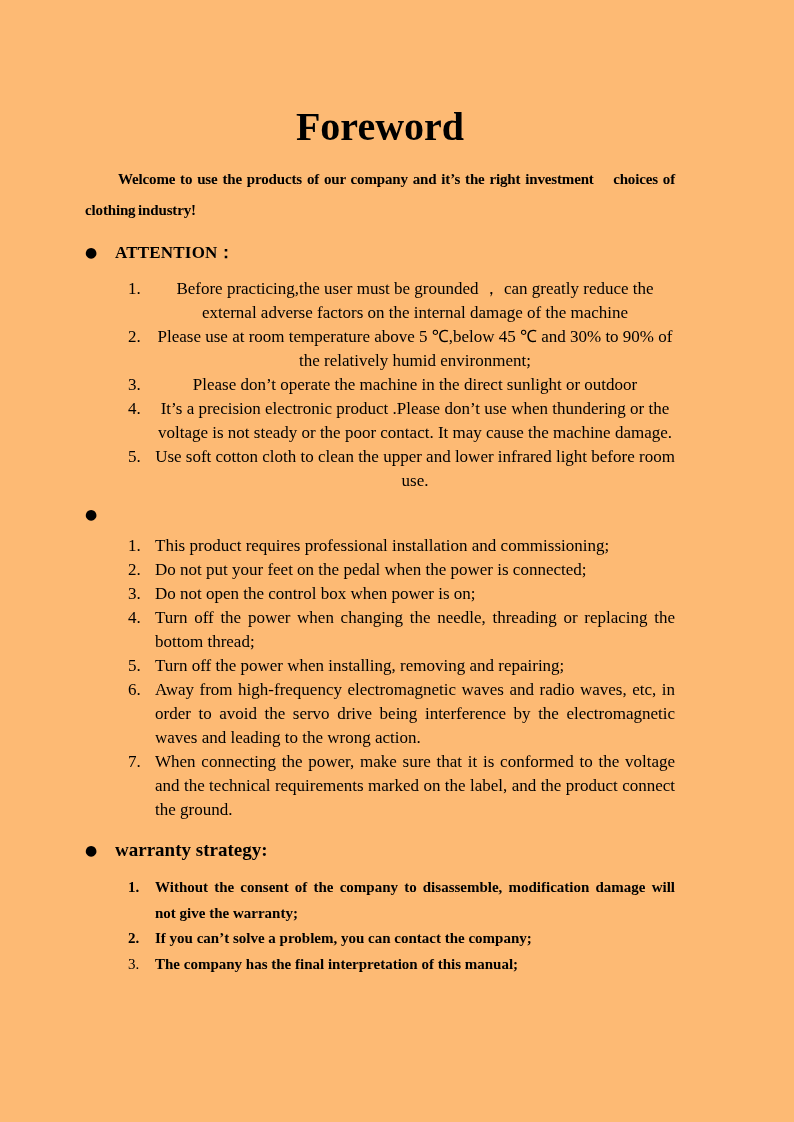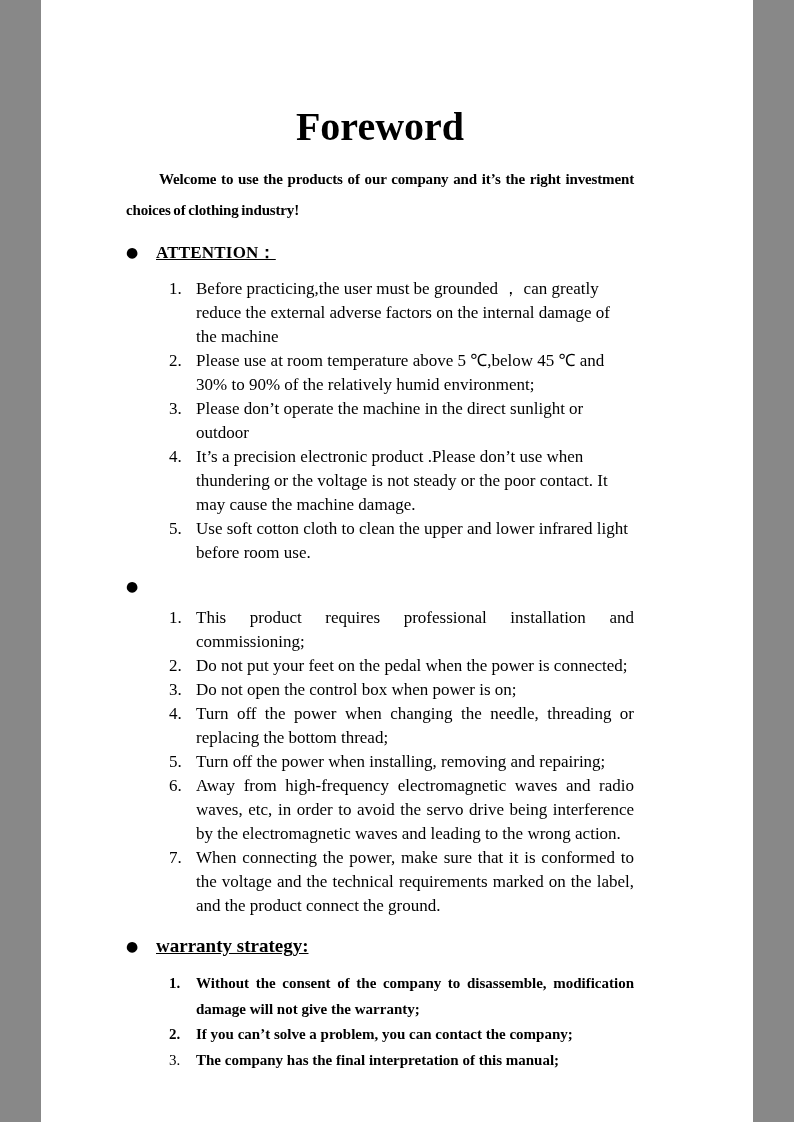--- a/index.html
+++ b/index.html
@@ -1,21 +1,21 @@
 <!DOCTYPE html>
 <html><head>
 <meta charset="utf-8">
 <style>
   html, body { margin: 0; padding: 0; background: #888; }
   .page {
     position: relative;
-    width: 712px;
+    width: 794px;
     height: 1122px;
     margin: 0 auto;
-    background: #ffffff;
+    background: #fdba74;
     color: #000000;
     font-family: "Liberation Serif", serif;
     overflow: hidden;
     box-sizing: border-box;
     padding: 104px 119px 0 85px;
   }
   .title {
     margin: 0 0 14px 0;
     text-align: center;
     font-size: 40px;
@@ -40,27 +40,27 @@
   }
   .bullet {
     flex: none;
     width: 30px;
     font-size: 14px;
     line-height: 1;
     position: relative;
     top: -1px;
     font-family: "DejaVu Sans", sans-serif;
   }
-  .h-text { font-weight: bold; text-decoration: underline; }
+  .h-text { font-weight: bold; }
   .h-small { font-size: 17px; line-height: 24px; letter-spacing: 0.2px; }
   .h-large { font-size: 19px; line-height: 26px; }
   .list { margin: 12px 0 0 43px; }
   .li { display: flex; }
   .num { flex: none; width: 27px; }
-  .txt { width: 560px; }
+  .txt { width: 560px; text-align: center; }
   .list-body { font-size: 17px; line-height: 24px; }
   .safety .txt { text-align: justify; }
   .warranty-list { font-size: 15px; line-height: 25.5px; font-weight: bold; }
   .warranty-list .txt { text-align: justify; }
   .num.regular { font-weight: normal; }
 </style>
 </head>
 <body>
 
 <div class="page">

